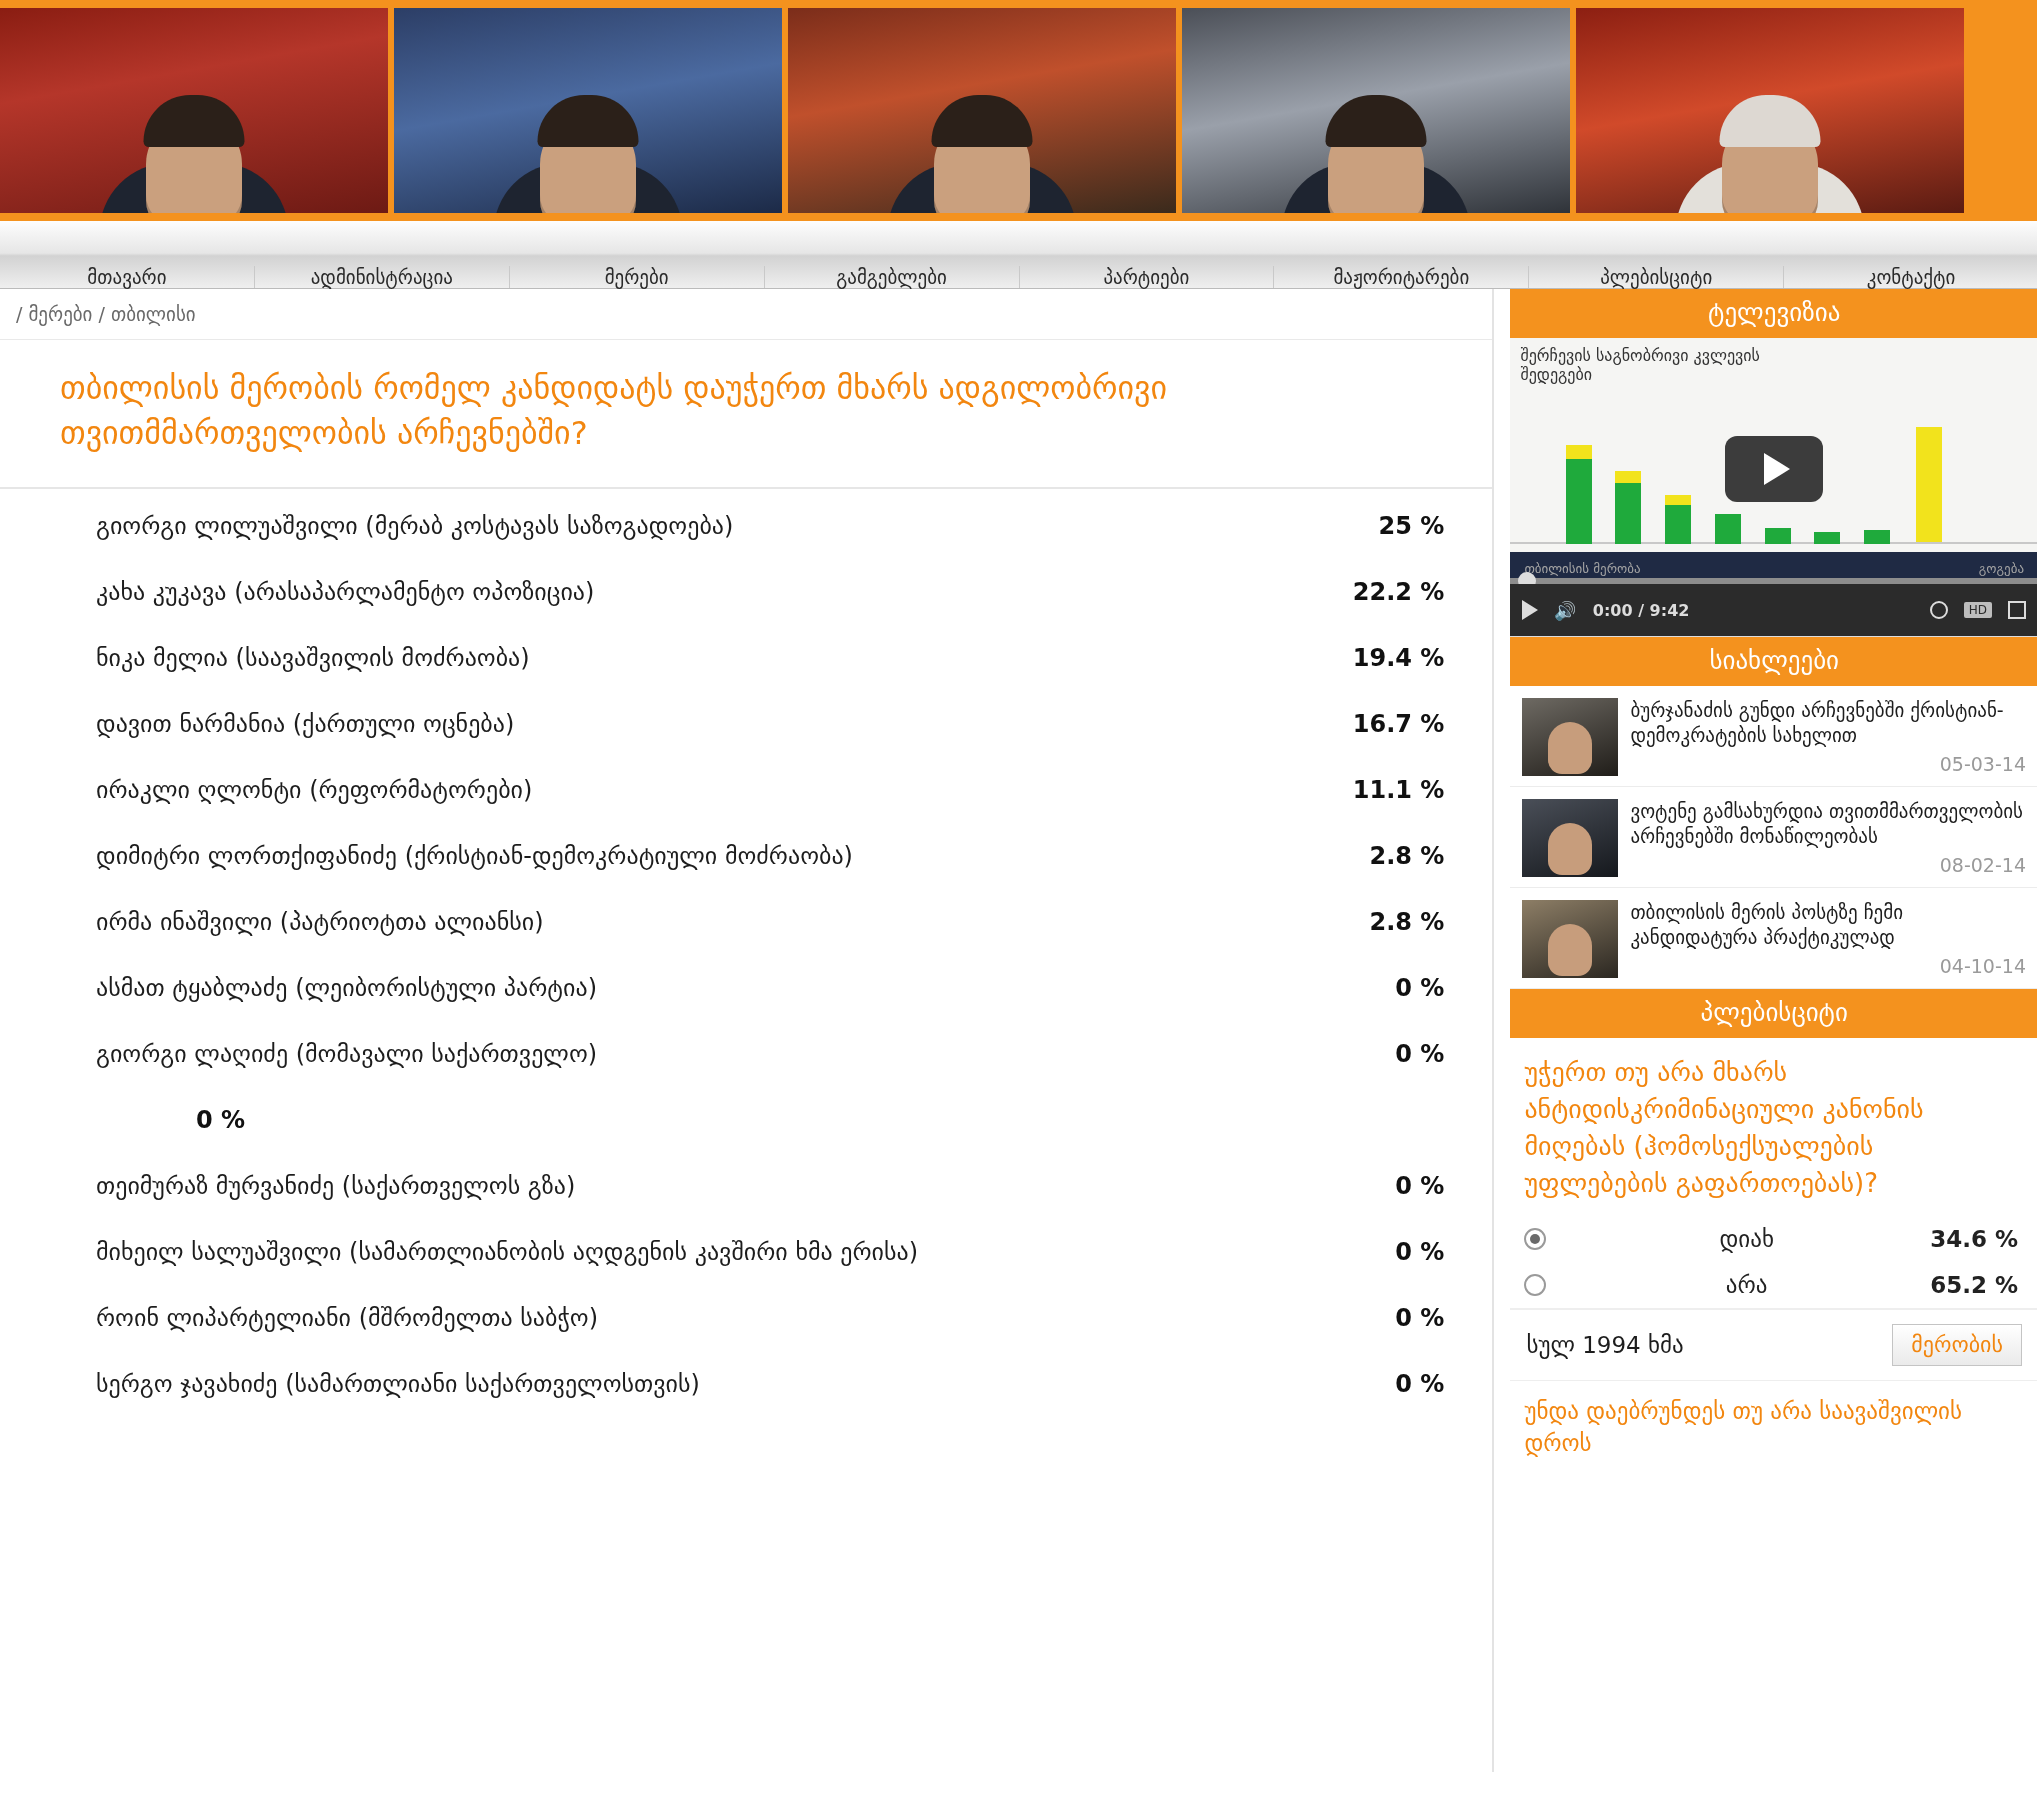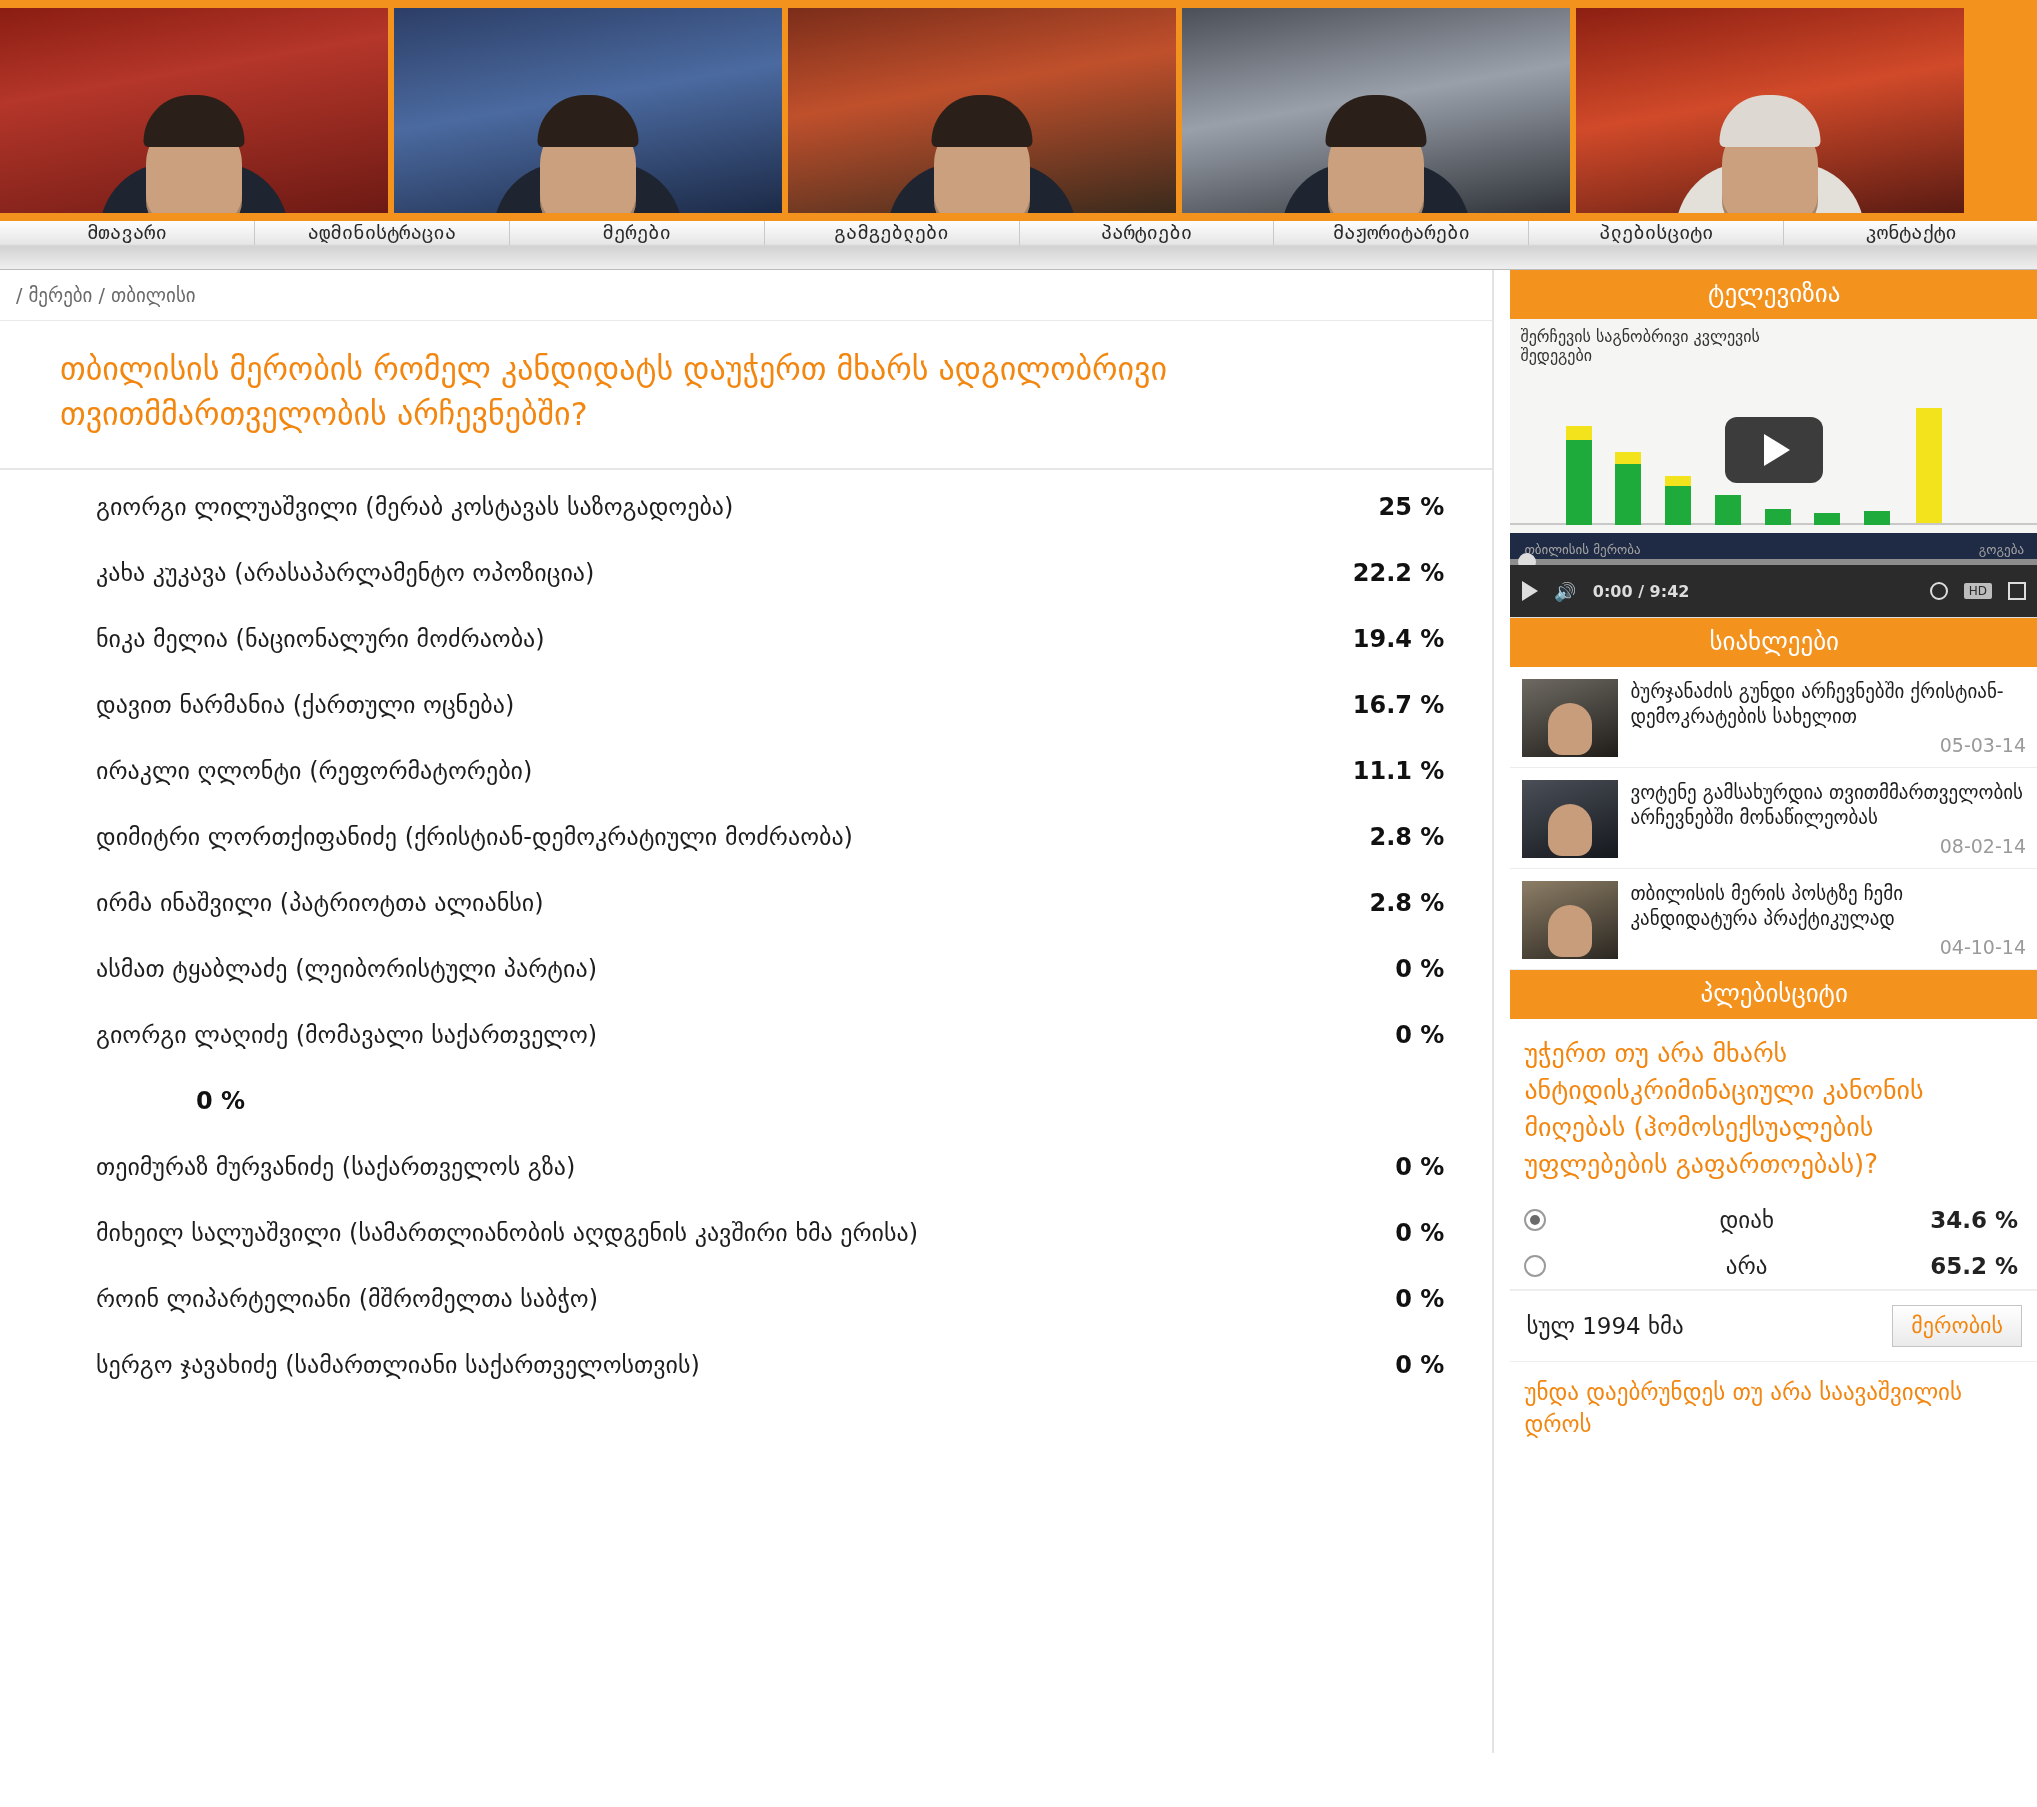--- a/index.html
+++ b/index.html
@@ -82,26 +82,25 @@
     width: 189px;
     height: 90px;
     border-radius: 70px 70px 0 0;
     background: #1e2430;
   }
   .ph5 .hair { background: #ddd8d2; }
   .ph5 .body-suit { background: #e3e0da; }
 
   
   .nav {
-    height: 49px;
+    height: 68px;
     background: linear-gradient(180deg,#fdfdfd 0%,#e6e6e6 48%,#d2d2d2 52%,#efefef 100%);
     border-bottom: 1px solid #bbb;
     display: flex;
-    align-items: flex-start;
-    font-family: Liberation Mono, monospace;
+    align-items: flex-end;
   }
   .nav-item {
     flex: 1;
     display: flex;
     align-items: center;
     justify-content: center;
     font-size: 19px;
     color: #2a2a2a;
     border-right: 1px solid #c9c9c9;
     cursor: pointer;
@@ -333,21 +332,21 @@
       <div class="results">
         <div class="result-row">
           <div class="result-name">გიორგი ლილუაშვილი (მერაბ კოსტავას საზოგადოება)</div>
           <div class="result-pct">25 %</div>
         </div>
         <div class="result-row">
           <div class="result-name">კახა კუკავა (არასაპარლამენტო ოპოზიცია)</div>
           <div class="result-pct">22.2 %</div>
         </div>
         <div class="result-row">
-          <div class="result-name">ნიკა მელია (ნაციონალური მოძრაობა)</div>
+          <div class="result-name">ნიკა მელია (საავაშვილის მოძრაობა)</div>
           <div class="result-pct">19.4 %</div>
         </div>
         <div class="result-row">
           <div class="result-name">დავით ნარმანია (ქართული ოცნება)</div>
           <div class="result-pct">16.7 %</div>
         </div>
         <div class="result-row">
           <div class="result-name">ირაკლი ღლონტი (რეფორმატორები)</div>
           <div class="result-pct">11.1 %</div>
         </div>

